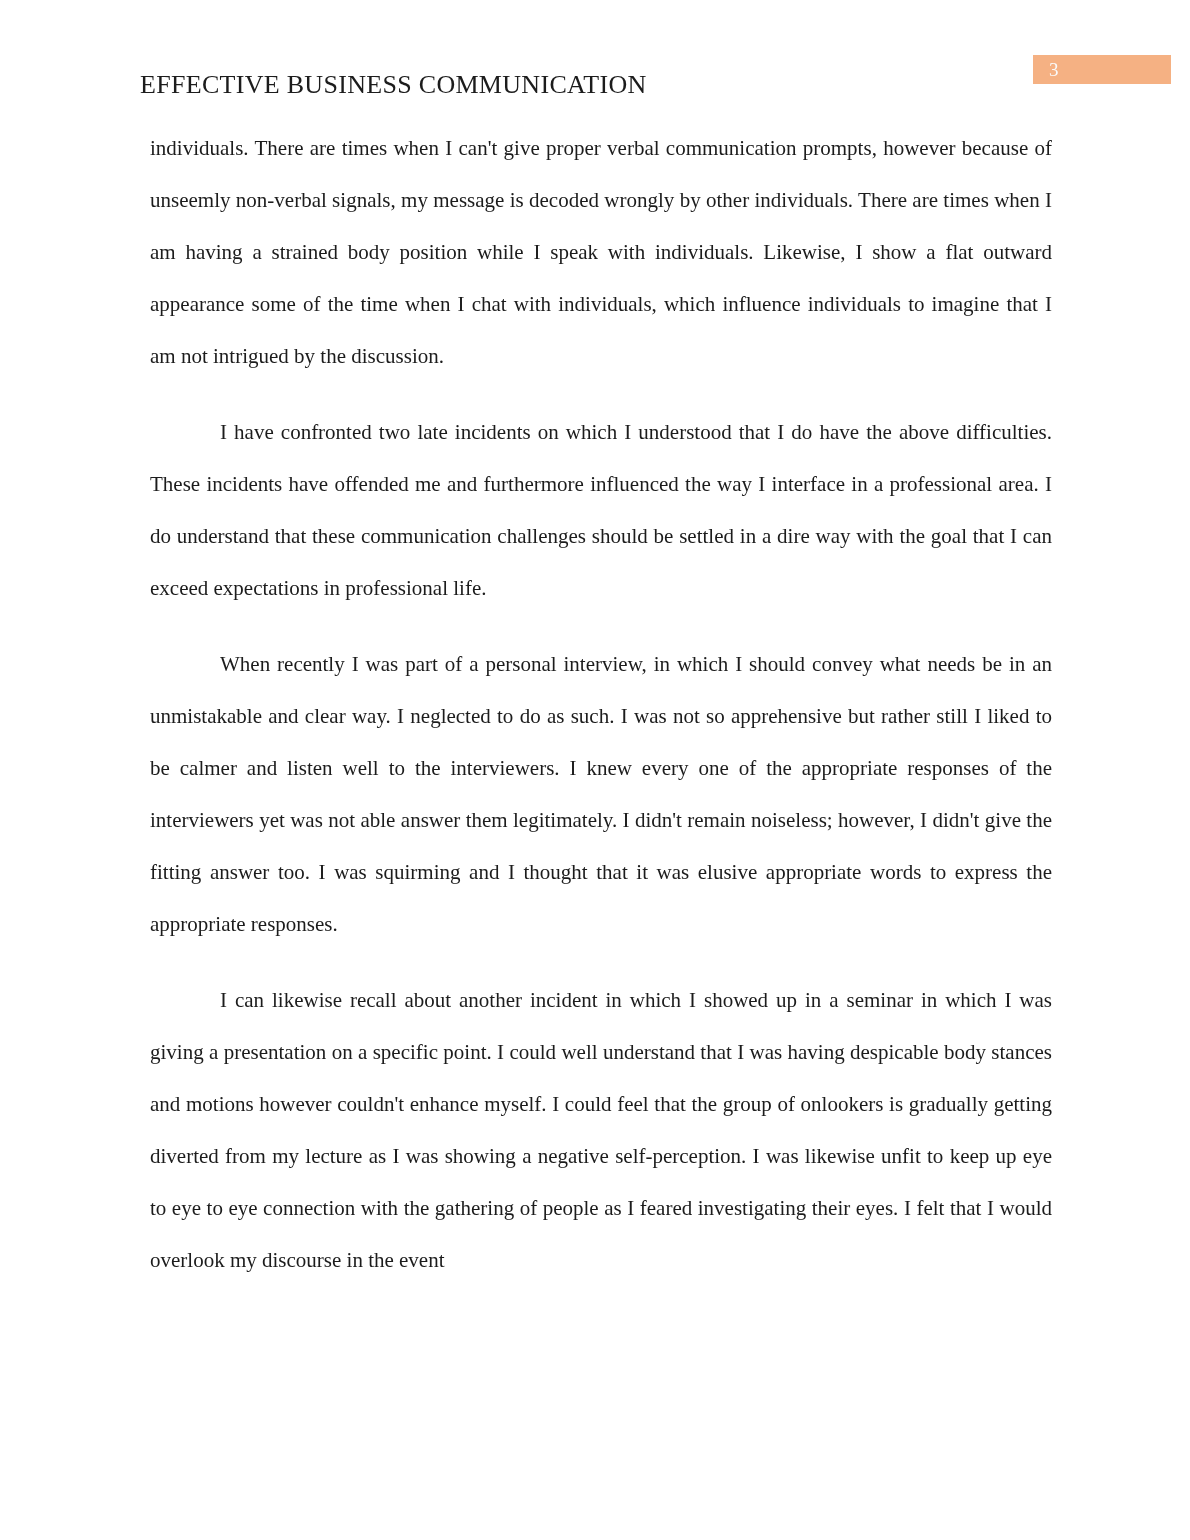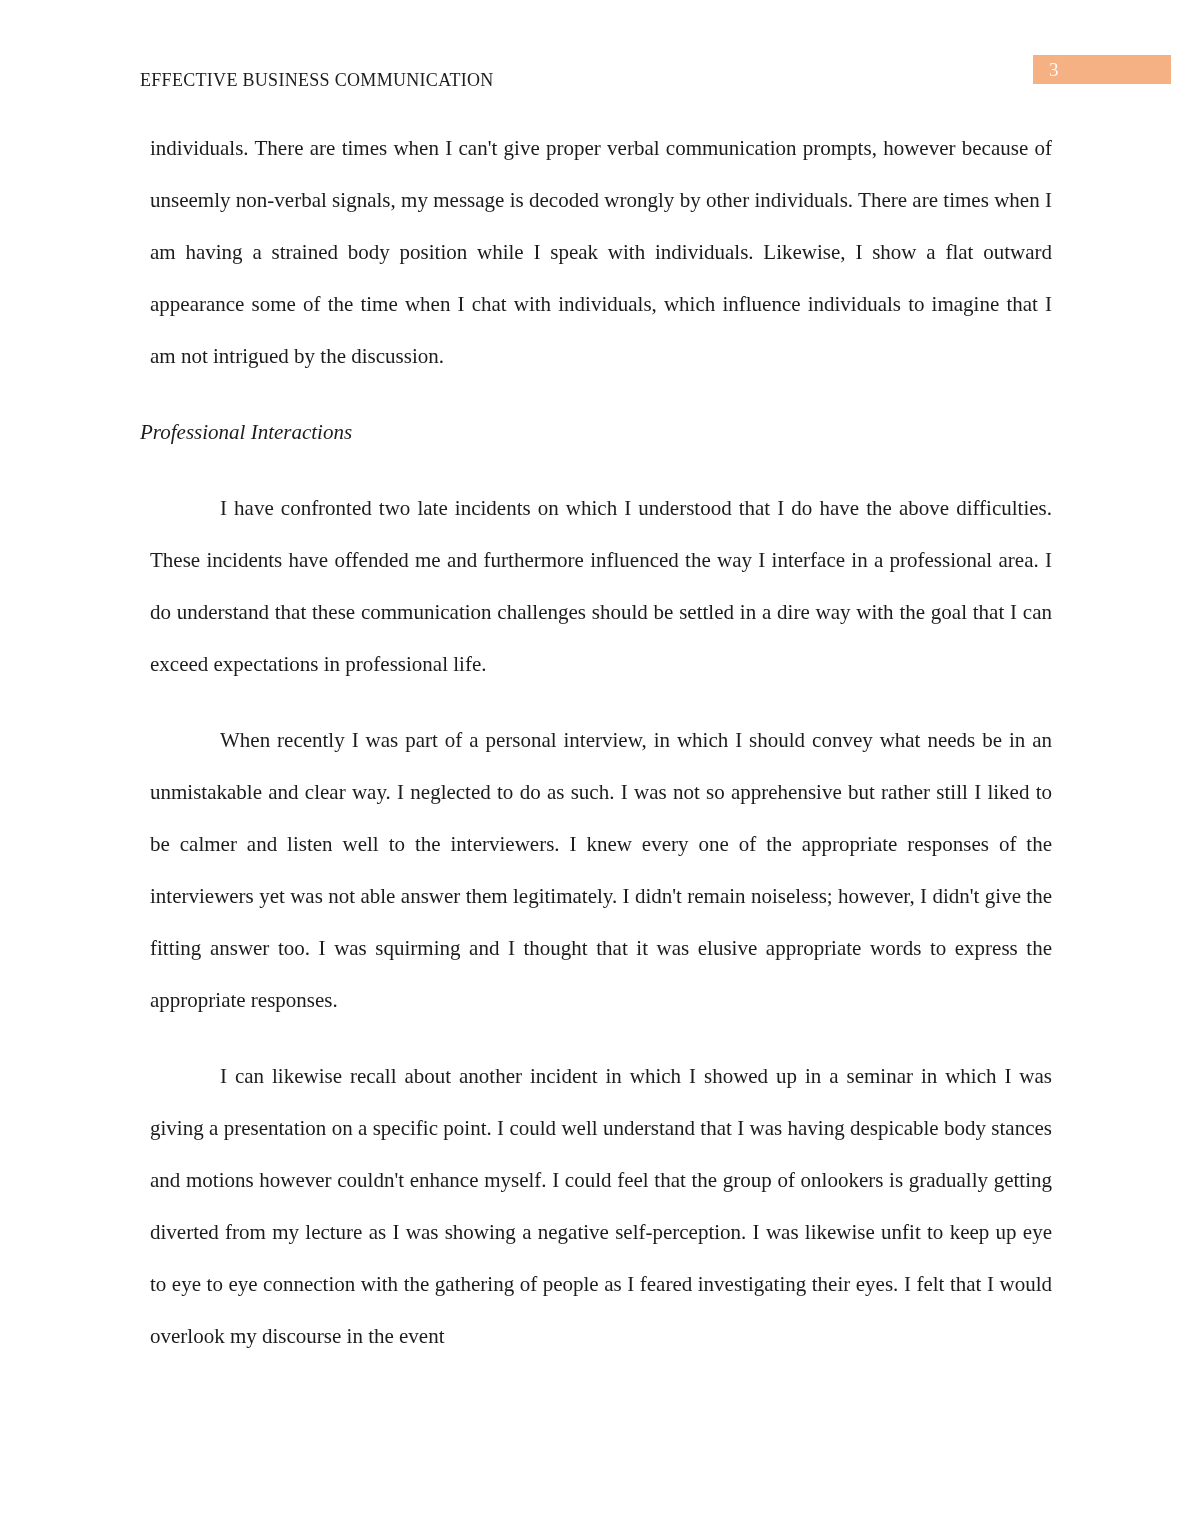--- a/index.html
+++ b/index.html
@@ -18,21 +18,21 @@
     background: var(--page-bg);
     font-family: "Liberation Serif", serif;
     color: var(--text);
     position: relative;
     overflow: hidden;
   }
   .page-header-title {
     position: absolute;
     top: 70px;
     left: 140px;
-    font-size: 18px;
+    font-size: 26px;
     font-weight: normal;
     letter-spacing: 0.3px;
     margin: 0;
     white-space: nowrap;
   }
   .page-number-box {
     position: absolute;
     top: 55px;
     left: 1033px;
     width: 138px;
@@ -75,21 +75,20 @@
   <h1 class="page-header-title">EFFECTIVE BUSINESS COMMUNICATION</h1>
 
   <div class="page-number-box">
     <span>3</span>
   </div>
 
   <div class="content">
 
     <p>individuals. There are times when I can't give proper verbal communication prompts, however because of unseemly non-verbal signals, my message is decoded wrongly by other individuals. There are times when I am having a strained body position while I speak with individuals. Likewise, I show a flat outward appearance some of the time when I chat with individuals, which influence individuals to imagine that I am not intrigued by the discussion.</p>
 
-    <h2 class="section-heading">Professional Interactions</h2>
 
     <p class="indent">I have confronted two late incidents on which I understood that I do have the above difficulties. These incidents have offended me and furthermore influenced the way I interface in a professional area. I do understand that these communication challenges should be settled in a dire way with the goal that I can exceed expectations in professional life.</p>
 
     <p class="indent">When recently I was part of a personal interview, in which I should convey what needs be in an unmistakable and clear way. I neglected to do as such. I was not so apprehensive but rather still I liked to be calmer and listen well to the interviewers. I knew every one of the appropriate responses of the interviewers yet was not able answer them legitimately. I didn't remain noiseless; however, I didn't give the fitting answer too. I was squirming and I thought that it was elusive appropriate words to express the appropriate responses.</p>
 
     <p class="indent">I can likewise recall about another incident in which I showed up in a seminar in which I was giving a presentation on a specific point. I could well understand that I was having despicable body stances and motions however couldn't enhance myself. I could feel that the group of onlookers is gradually getting diverted from my lecture as I was showing a negative self-perception. I was likewise unfit to keep up eye to eye to eye connection with the gathering of people as I feared investigating their eyes. I felt that I would overlook my discourse in the event</p>
 
   </div>
 </div>
 

